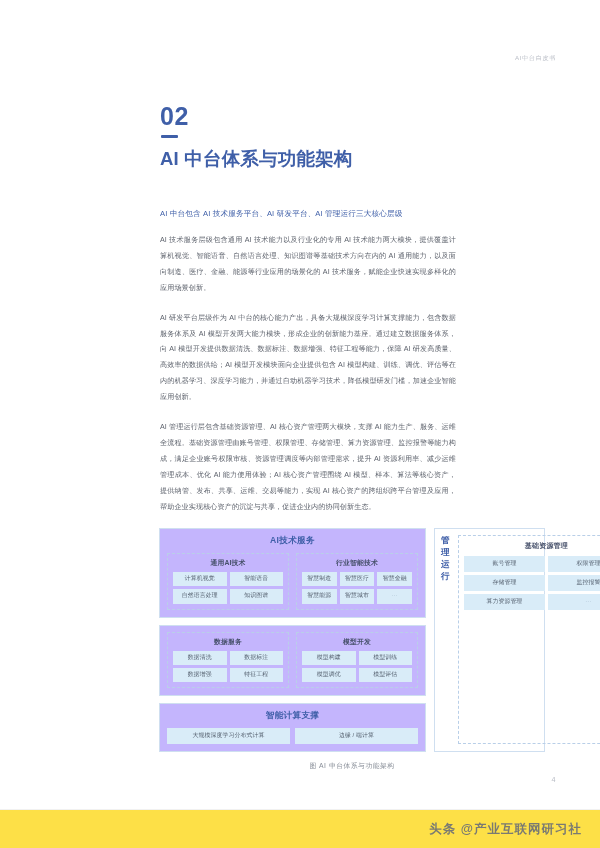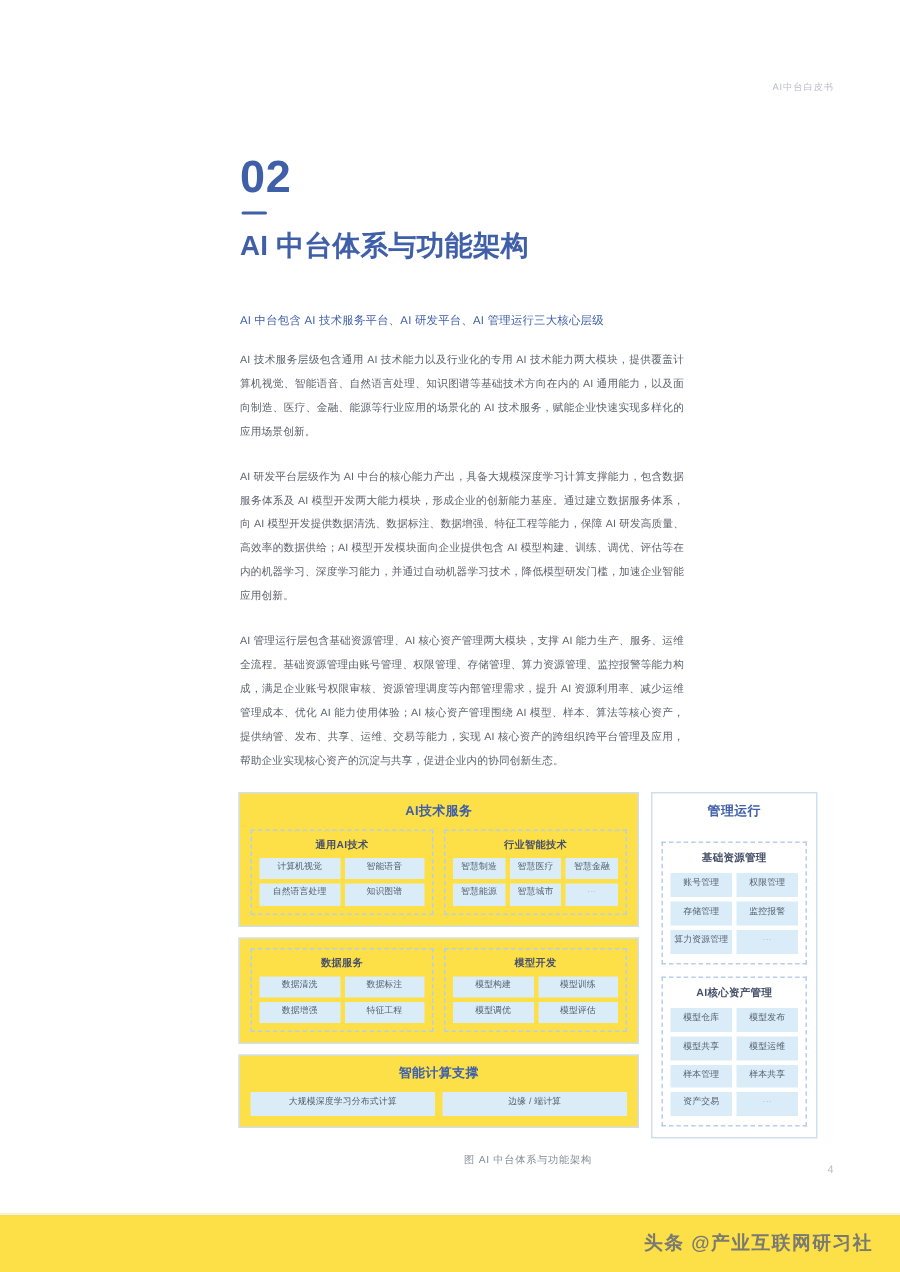--- a/index.html
+++ b/index.html
@@ -37,21 +37,21 @@
   }
 
   
   .chapter {
     position: absolute;
     left: 160px;
     top: 103px;
     width: 330px;
   }
   .chapter-num {
-    font-size: 30px;
+    font-size: 25px;
     font-weight: 600;
     color: #3f5fa8;
     line-height: 1.05;
     letter-spacing: 0.5px;
   }
   .chapter-rule {
     width: 17px;
     height: 2.6px;
     background: #3f5fa8;
     margin: 6px 0 9px 1px;
@@ -109,27 +109,27 @@
     gap: 7px;
   }
   .fig-right {
     width: 111px;
     flex: 0 0 111px;
     border: 1px solid #cfdff0;
     background: #ffffff;
     padding: 6px 6px 7px 6px;
     box-sizing: border-box;
     display: flex;
-    flex-direction: column;
+    flex-direction: row;
     gap: 8px;
   }
 
   .panel {
     border: 1px solid #cfdff0;
-    background: #fde047;
+    background: #c4b5fd;
     padding: 6px 7px 7px 7px;
     box-sizing: border-box;
   }
   .panel-title {
     text-align: center;
     font-size: 8.6px;
     font-weight: 700;
     color: #3f5fa8;
     letter-spacing: 0.3px;
     margin-bottom: 6px;

